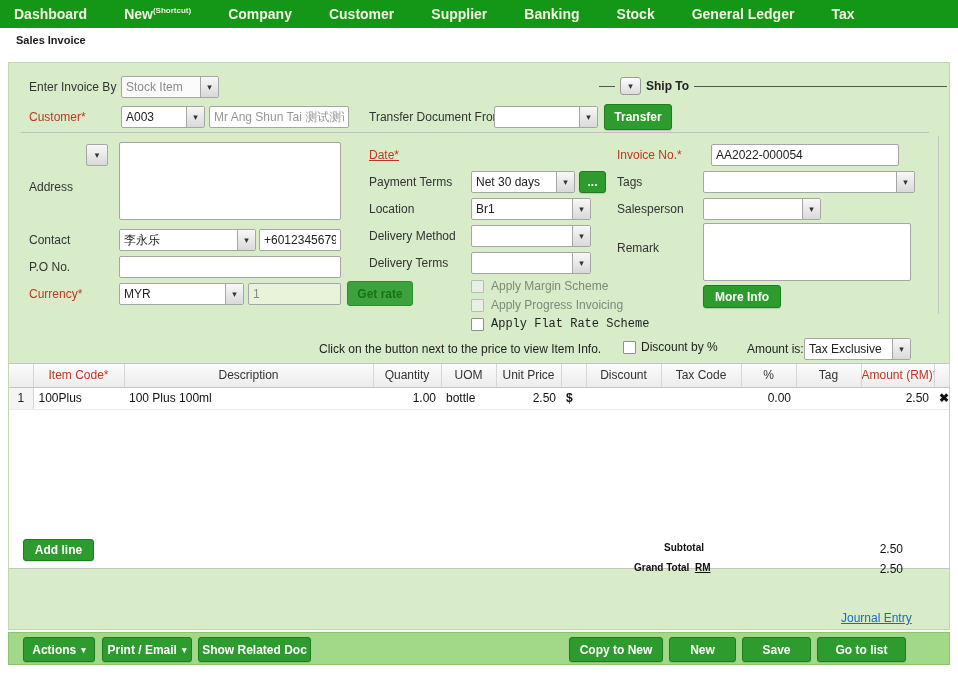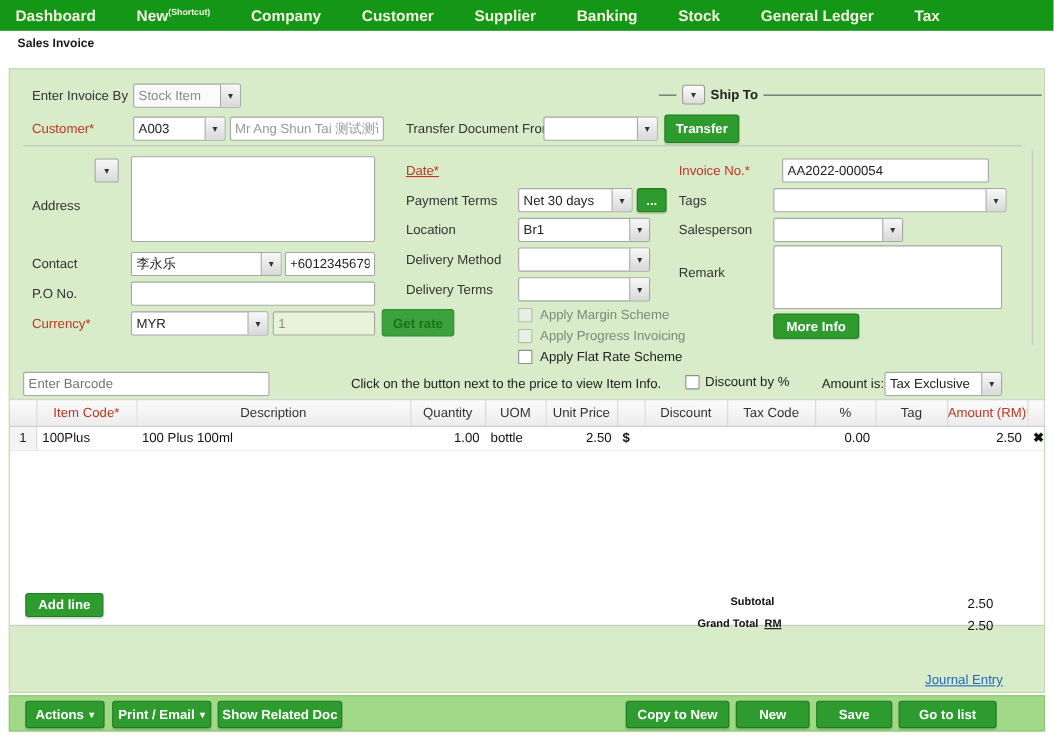--- a/index.html
+++ b/index.html
@@ -199,21 +199,21 @@
       <span class="sel-btn">
           <span>▾</span>
         </span>
     </div>
 
     <div class="cb disabled" style="left:462px; top:217px;"></div>
     <div class="cb-label disabled" style="left:482px; top:216px;">Apply Margin Scheme</div>
     <div class="cb disabled" style="left:462px; top:236px;"></div>
     <div class="cb-label disabled" style="left:482px; top:235px;">Apply Progress Invoicing</div>
     <div class="cb" style="left:462px; top:255px;"></div>
-    <div class="cb-label" style="left:482px; top:254px;">Apply Flat Rate Scheme</div>
+    <div class="cb-label" style="left:482px; top:254px;font-family:Liberation Mono, monospace;">Apply Flat Rate Scheme</div>
 
     <div class="lbl req" style="left:608px; top:85px;">Invoice No.*</div>
     <input class="fld" style="left: 687px; top: 81px; width: 188px; margin-left: 15px;" value="AA2022-000054">
 
     <div class="lbl" style="left:608px; top:112px;">Tags</div>
     <div class="sel" style="left:694px; top:108px; width:212px;">
       <span class="sel-text"></span>
       <span class="sel-btn">
           <span>▾</span>
         </span>
@@ -227,21 +227,20 @@
         </span>
     </div>
 
     <div class="lbl" style="left:608px; top:178px;">Remark</div>
     <textarea class="ta" style="left: 694px; top: 160px; width: 208px; height: 58px;"></textarea>
 
     <div class="btn" style="left:694px; top:222px; width:78px; height:23px;">
         <span>More Info</span>
       </div>
 
-    <input class="fld" style="left: 12px; top: 275px; width: 224px;" placeholder="Enter Barcode">
     <div class="hint" style="left:310px; top:279px;">Click on the button next to the price to view Item Info.</div>
     <div class="cb" style="left:614px; top:278px;"></div>
     <div class="cb-label" style="left:632px; top:277px;">Discount by %</div>
     <div class="hint" style="left:738px; top:279px;">Amount is:</div>
     <div class="sel" style="left:795px; top:275px; width:107px;">
       <span class="sel-text">Tax Exclusive</span>
       <span class="sel-btn">
           <span>▾</span>
         </span>
     </div>

